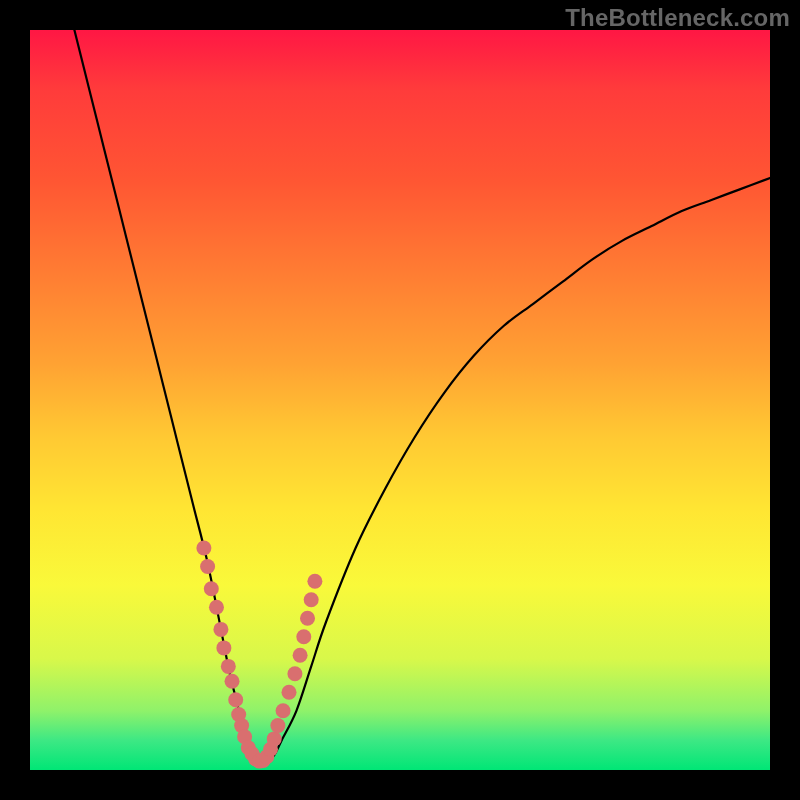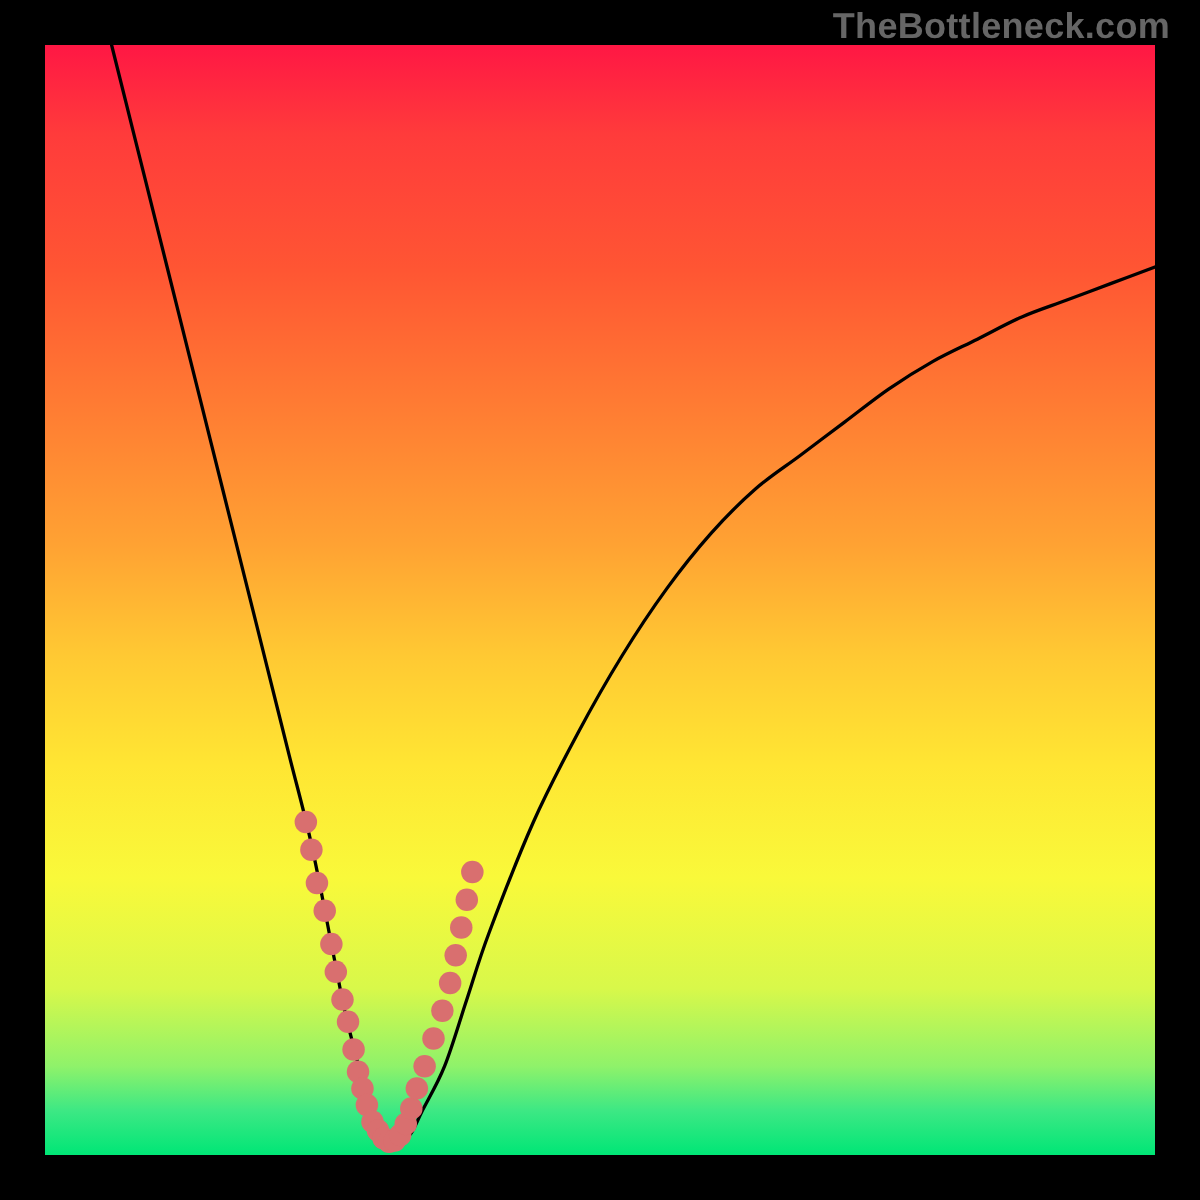--- a/index.html
+++ b/index.html
@@ -13,21 +13,21 @@
   }
   .frame {
     position: relative;
     width: 800px;
     height: 800px;
     background: #000;
   }
   .watermark {
     position: absolute;
     top: 4px;
-    right: 20px;
+    right: 10px;
     font-size: 24px;
     font-weight: 600;
     color: #666;
     letter-spacing: 0.2px;
     z-index: 50;
   }
   .plot-area {
     position: absolute;
     left: 30px;
     top: 30px;

